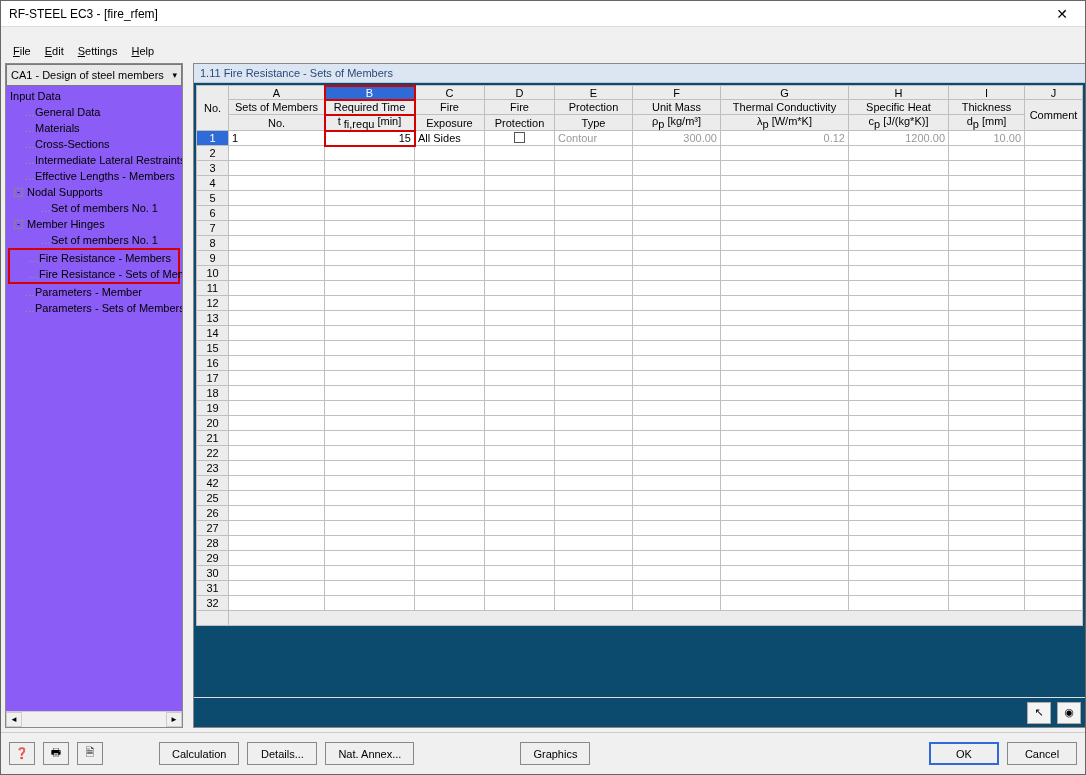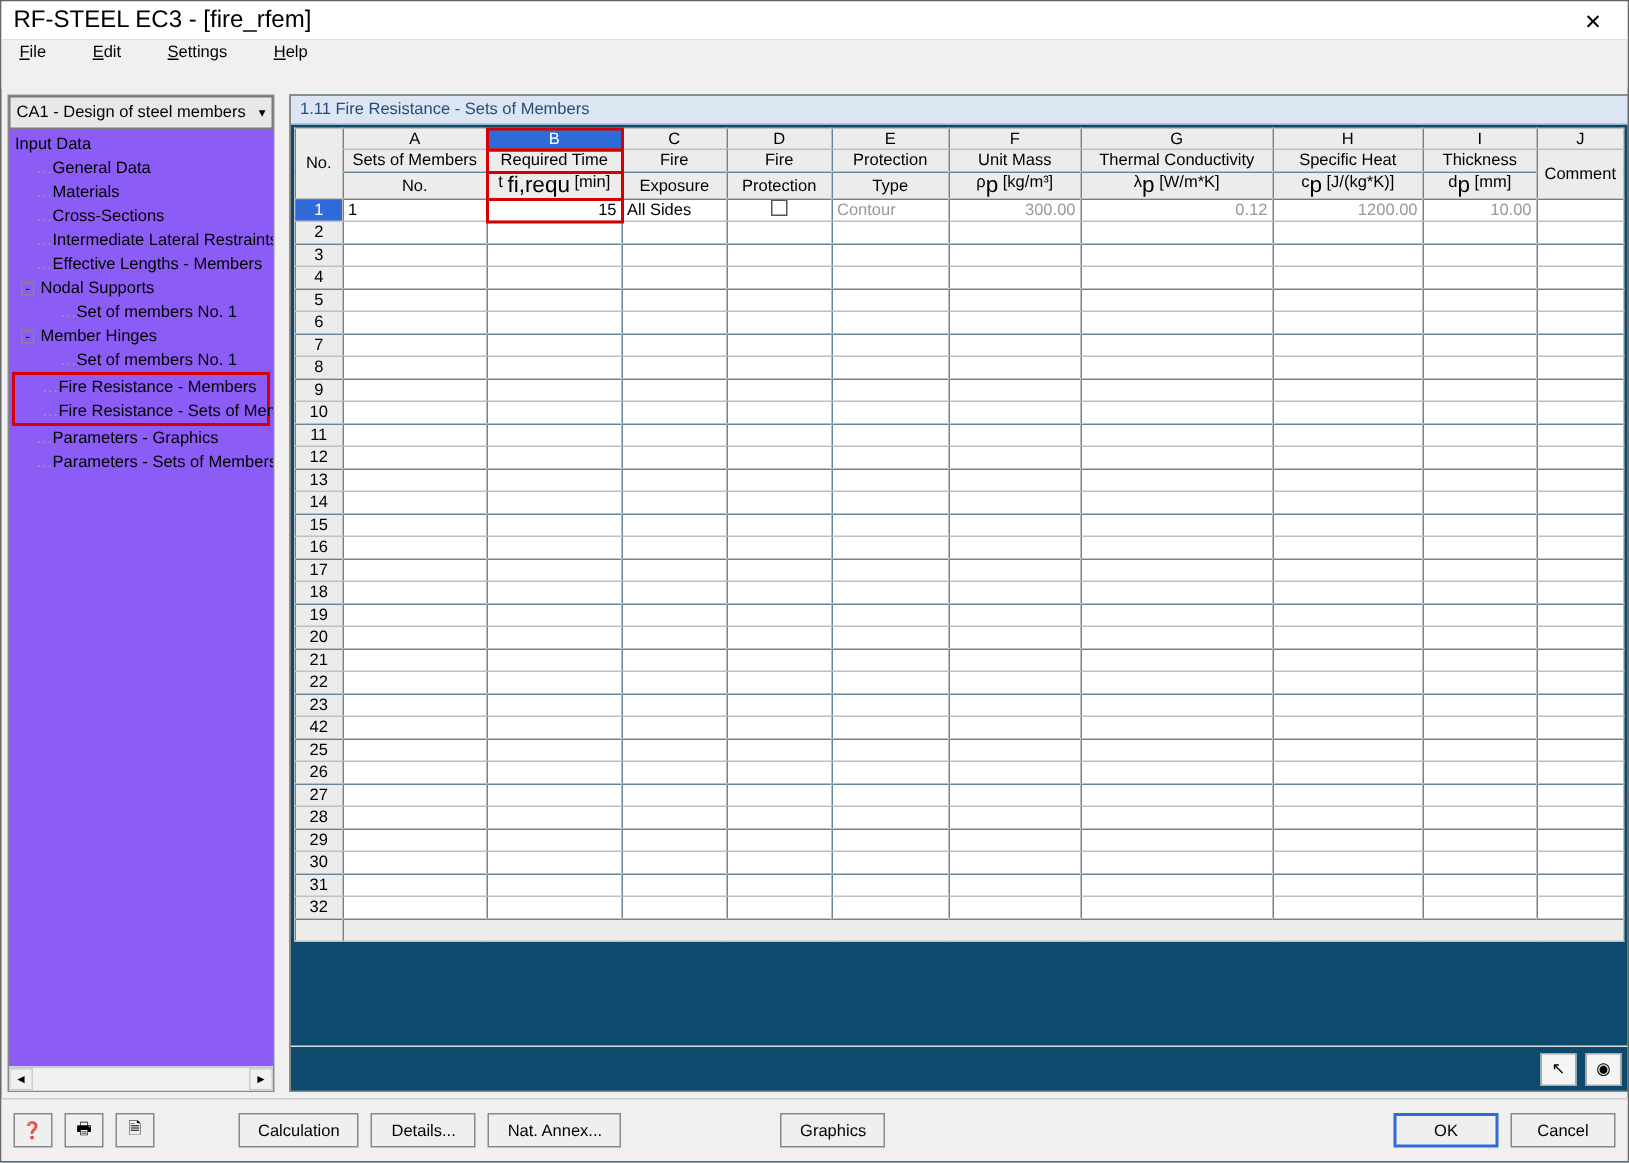--- a/index.html
+++ b/index.html
@@ -1,21 +1,21 @@
 <!DOCTYPE html>
 <html><head>
 <meta charset="utf-8">
 <style>
   * { box-sizing: border-box; margin: 0; padding: 0; font-family: Tahoma, Arial, sans-serif; font-size: 11px; }
   body { background: #fff; }
   .window { width: 1086px; height: 775px; border: 1px solid #666; display: flex; flex-direction: column; background: #f0f0f0; }
   .titlebar { display: flex; align-items: center; justify-content: space-between; height: 26px; padding: 0 8px; background: #fff; border-bottom: 1px solid #ddd; }
-  .titlebar .title { font-size: 16px; }
+  .titlebar .title { font-size: 12px; }
   .close-btn { width: 30px; height: 20px; display: flex; align-items: center; justify-content: center; cursor: pointer; font-size: 14px; }
-  .menubar { display: flex; gap: 19px; padding: 16px 6px; height: 22px; align-items: flex-end; background: #f0f0f0; }
+  .menubar { display: flex; gap: 2px; padding: 16px 6px; height: 22px; align-items: flex-start; background: #f0f0f0; }
   .menubar span { padding: 2px 6px; cursor: pointer; }
   .menubar span u { text-decoration: underline; }
   .body-area { flex: 1; display: flex; padding: 4px; gap: 10px; overflow: hidden; }
   .sidebar { width: 178px; display: flex; flex-direction: column; border: 1px solid #888; background: #fff; }
   .combo { height: 22px; border: 1px solid #7a7a7a; margin: 0; display: flex; align-items: center; padding: 0 4px; justify-content: space-between; background: #e8e8e8; cursor: pointer; }
   .combo .chev { font-size: 9px; }
   .tree { flex: 1; overflow: hidden; padding: 2px 0; background: #8b5cf6; }
   .tree-item { padding: 1px 0 1px 8px; white-space: nowrap; cursor: pointer; line-height: 14px; display: flex; align-items: center; }
   .tree-item.root { padding-left: 4px; font-weight: normal; }
   .tree-item .box { display: inline-block; width: 9px; height: 9px; border: 1px solid #888; margin-right: 4px; text-align: center; line-height: 7px; font-size: 9px; }
@@ -45,21 +45,21 @@
   table.grid td.la { text-align: left; }
   .red-outline { outline: 2px solid #d60000; outline-offset: -1px; }
   .checkbox-cell span { display: inline-block; width: 11px; height: 11px; border: 1px solid #555; }
   .bottom-icons { height: 30px; display: flex; justify-content: flex-end; align-items: center; gap: 6px; padding: 0 8px; border-top: 1px solid #ddd; }
   .icon-btn { width: 24px; height: 22px; border: 1px solid #aaa; background: #f4f4f4; display: flex; align-items: center; justify-content: center; cursor: pointer; font-size: 12px; }
   .footer { height: 42px; border-top: 1px solid #ccc; display: flex; align-items: center; padding: 0 8px; gap: 8px; background: #f0f0f0; }
   .footer .btn { height: 23px; min-width: 70px; padding: 0 12px; border: 1px solid #888; background: #efefef; cursor: pointer; display: flex; align-items: center; justify-content: center; }
   .footer .btn.small { min-width: 26px; padding: 0; width: 26px; }
   .footer .spacer { flex: 1; }
   .footer .btn.ok { border: 2px solid #2f6bd8; }
-  sub { font-size: 15px; vertical-align: sub; }
+  sub { font-size: 11px; vertical-align: sub; }
 </style>
 </head>
 <body>
 
 <div class="window">
   <div class="titlebar">
     <span class="title">RF-STEEL EC3 - [fire_rfem]</span>
     <div class="close-btn">✕</div>
   </div>
   <div class="menubar">
@@ -88,21 +88,21 @@
         <div class="tree-item lvl2">Set of members No. 1</div>
         <div class="tree-item lvl1 hasbox">
             <span class="box">-</span>
             <span>Member Hinges</span>
           </div>
         <div class="tree-item lvl2">Set of members No. 1</div>
         <div class="highlight-box">
           <div class="tree-item lvl1">Fire Resistance - Members</div>
           <div class="tree-item lvl1">Fire Resistance - Sets of Memb</div>
         </div>
-        <div class="tree-item lvl1">Parameters - Graphics</div>
+        <div class="tree-item lvl1">Parameters - Member</div>
         <div class="tree-item lvl1">Parameters - Sets of Members</div>
       </div>
       <div class="sb-scroll">
         <div class="arrow">◄</div>
         <div class="track"></div>
         <div class="arrow">►</div>
       </div>
     </div>
 
     <div class="main">

